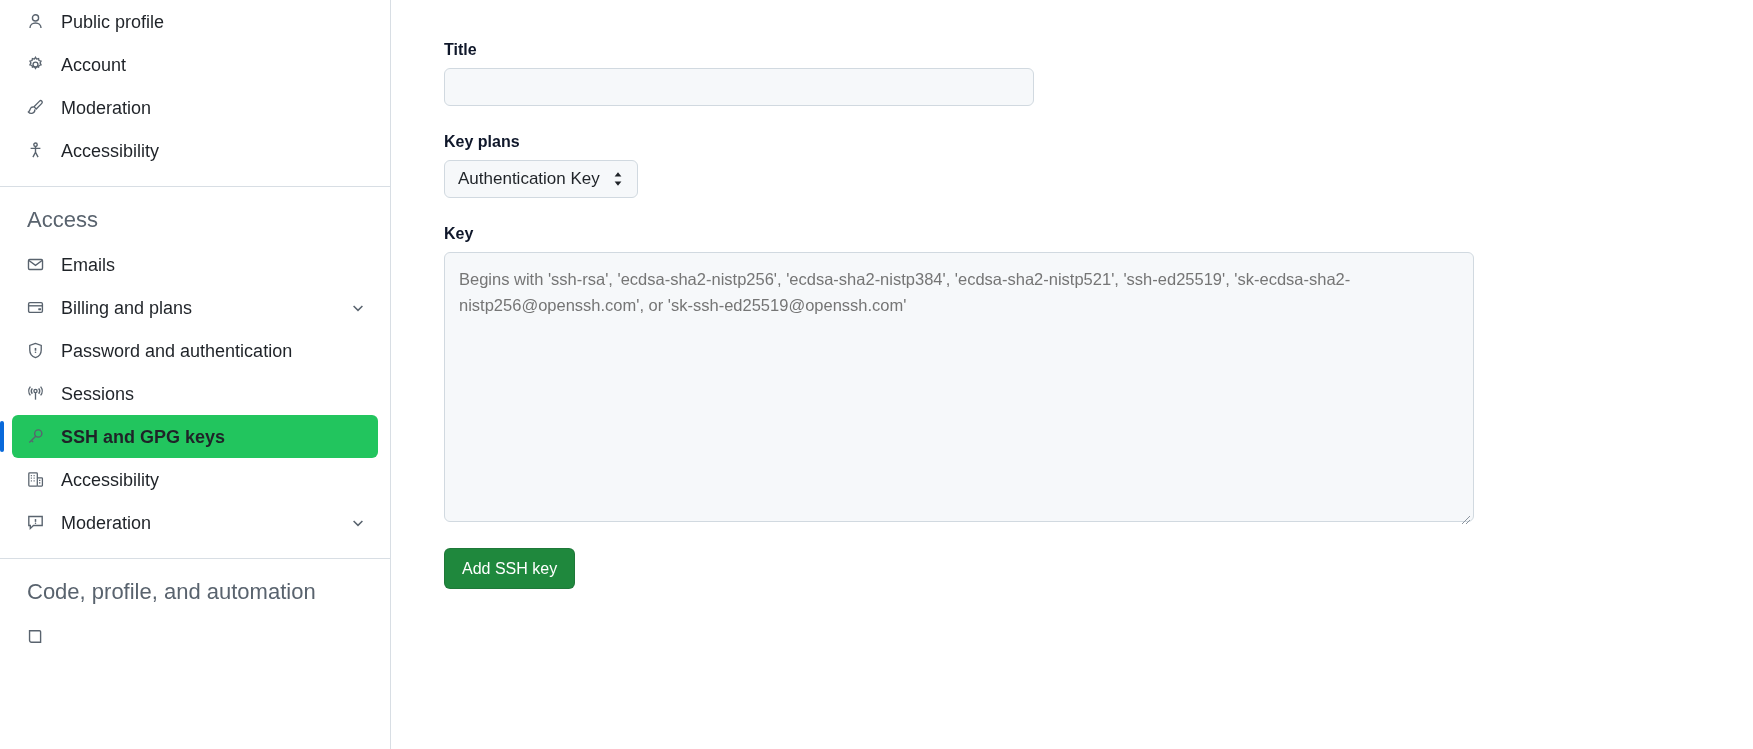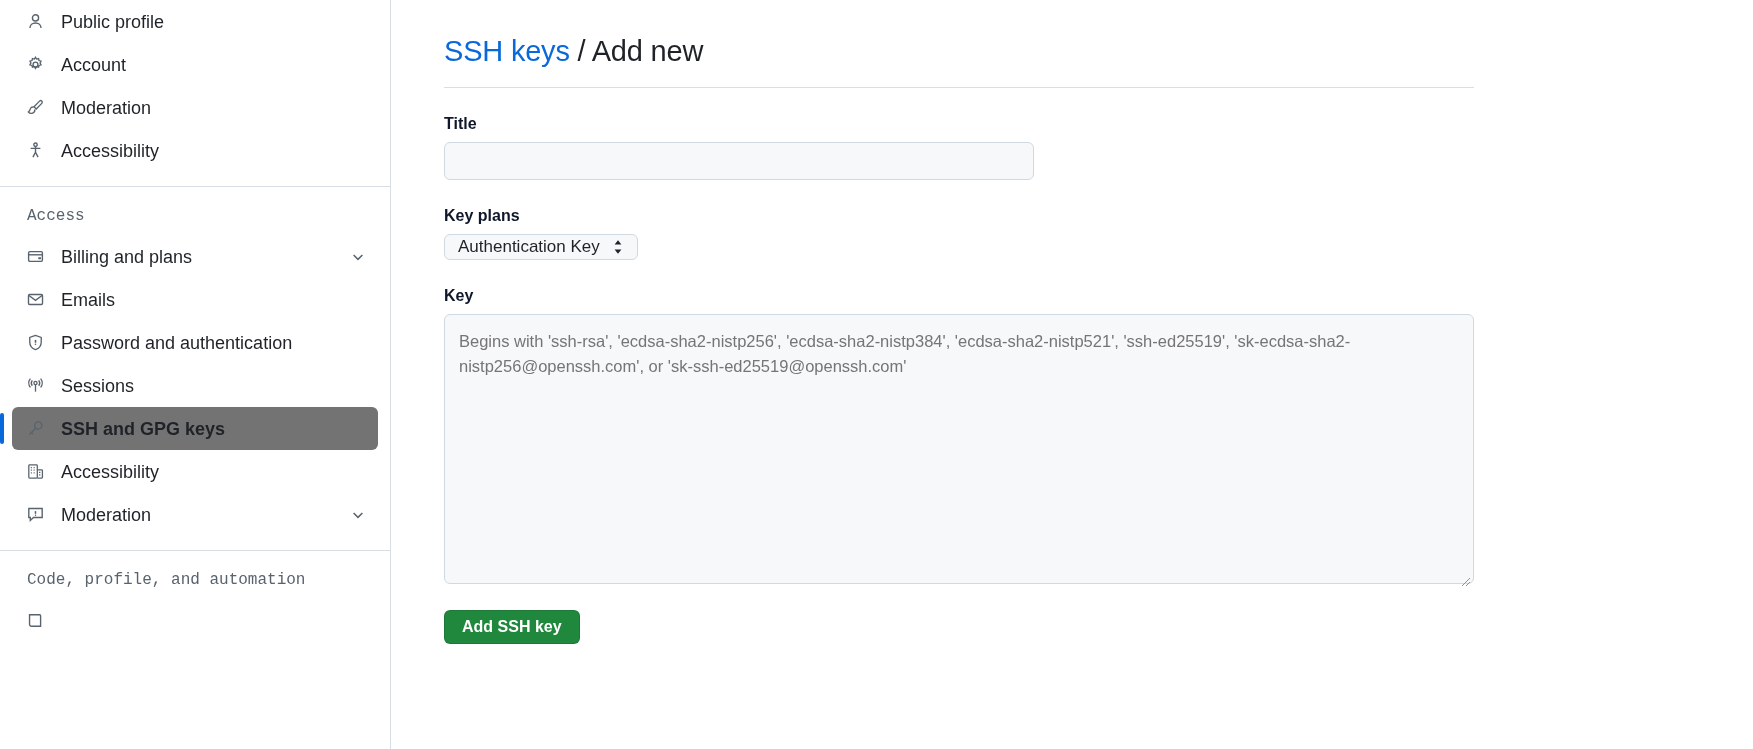--- a/index.html
+++ b/index.html
@@ -42,21 +42,21 @@
     justify-content: flex-start;
     color: #59636e;
   }
   .nav-item .lbl {
     font-size: 18px;
     line-height: 1;
     margin-left: 12px;
     white-space: nowrap;
   }
   .nav-item.selected {
-    background: #737373;
+    background: #22c55e;
     font-weight: 700;
   }
   .nav-item.selected .lbl { font-weight: 700; }
   .nav-item.selected::before {
     content: "";
     position: absolute;
     left: -12px;
     top: 6px;
     bottom: 6px;
     width: 4px;
@@ -69,25 +69,24 @@
     display: flex;
     align-items: center;
   }
   .divider {
     height: 1px;
     background: #d8dee4;
     margin: 14px 0 0 0;
     width: 391px;
   }
   .group-title {
-    font-size: 16px;
+    font-size: 22px;
     color: #59636e;
     padding: 20px 0 10px 27px;
     font-weight: 400;
-    font-family: Liberation Mono, monospace;
   }
 
   
   .main {
     flex: 1 1 auto;
     padding: 14px 0 0 53px;
     position: relative;
   }
   .page-head {
     font-size: 29px;
@@ -117,21 +116,21 @@
     border-radius: 6px;
     padding: 5px 12px;
     font-size: 16px;
     font-family: "Liberation Sans", sans-serif;
     color: #1f2328;
     outline: none;
   }
   .select-wrap {
     display: inline-flex;
     align-items: center;
-    height: 26px;
+    height: 38px;
     background: #f6f8fa;
     border: 1px solid #d1d9e0;
     border-radius: 6px;
     padding: 0 13px;
     cursor: pointer;
   }
   .select-label { font-size: 17px; color: #1f2328; }
   .select-arrows {
     margin-left: 12px;
     display: flex;
@@ -165,24 +164,24 @@
     height: 12px;
     pointer-events: none;
   }
   .submit-btn {
     margin-top: 22px;
     background: #1f883d;
     color: #ffffff;
     border: 1px solid rgba(31,35,40,0.15);
     border-radius: 6px;
     font-size: 16px;
-    font-weight: 700;
+    font-weight: 400;
     font-family: "Liberation Sans", sans-serif;
     padding: 0 17px;
-    height: 34px;
+    height: 41px;
     cursor: pointer;
   }
 </style>
 </head>
 <body>
 
 <div class="page">
 
   <nav class="sidebar">
 
@@ -228,49 +227,49 @@
         <span class="lbl">Accessibility</span>
       </li>
 
     </ul>
 
     <div class="divider"></div>
 
     <div class="group-title">Access</div>
 
     <ul class="nav-list">
+
+      <li class="nav-item">
+        <span class="ico">
+          <svg width="17" height="17" viewBox="0 0 16 16" fill="none" stroke="currentColor" stroke-width="1.3">
+            <rect x="1.4" y="3.3" width="13.2" height="9.4" rx="1.1"></rect>
+            <path d="M1.8 4.2L8 8.8l6.2-4.6"></path>
+          </svg>
+        </span>
+        <span class="lbl">Emails</span>
+      </li>
 
       <li class="nav-item">
         <span class="ico">
           <svg width="17" height="17" viewBox="0 0 16 16" fill="none" stroke="currentColor" stroke-width="1.3">
             <rect x="1.5" y="3.4" width="13" height="9.2" rx="1.2"></rect>
             <path d="M1.5 6.4h13"></path>
               <rect x="10.6" y="8.6" width="2.6" height="1.9" rx=".4" fill="currentColor" stroke="none"></rect>
           </svg>
         </span>
         <span class="lbl">Billing and plans</span>
         <span class="chev">
           <svg width="16" height="16" viewBox="0 0 16 16" fill="none" stroke="currentColor" stroke-width="1.5">
               <path d="M3.6 6l4.4 4.4L12.4 6"></path>
             </svg>
         </span>
       </li>
 
       <li class="nav-item">
         <span class="ico">
-          <svg width="17" height="17" viewBox="0 0 16 16" fill="none" stroke="currentColor" stroke-width="1.3">
-            <rect x="1.4" y="3.3" width="13.2" height="9.4" rx="1.1"></rect>
-            <path d="M1.8 4.2L8 8.8l6.2-4.6"></path>
-          </svg>
-        </span>
-        <span class="lbl">Emails</span>
-      </li>
-
-      <li class="nav-item">
-        <span class="ico">
           <svg width="17" height="17" viewBox="0 0 16 16" fill="none" stroke="currentColor" stroke-width="1.25">
             <path d="M8 1.3L2.6 3.2v4.3c0 3.3 2.3 6.2 5.4 7.2 3.1-1 5.4-3.9 5.4-7.2V3.2L8 1.3z"></path>
             <path d="M8 5.6v2.6" stroke-width="1.5"></path>
               <circle cx="8" cy="9.6" r=".75" fill="currentColor" stroke="none"></circle>
           </svg>
         </span>
         <span class="lbl">Password and authentication</span>
       </li>
 
       <li class="nav-item">
@@ -334,23 +333,20 @@
             <path d="M2.4 2.6h9.4a1 1 0 011 1v9.8H4.2a1.8 1.8 0 01-1.8-1.8z"></path>
           </svg>
         </span>
         <span class="lbl"></span>
       </li>
     </ul>
   </nav>
 
   <main class="main">
 
-    <h1 class="page-head">
-      <a href="#">SSH keys</a><span> / </span><span>Add new</span>
-    </h1>
 
     <div class="field-label">Title</div>
     <input class="text-input" type="text" value="" style="">
 
     <div class="field-label">Key plans</div>
     <div class="select-wrap">
       <span class="select-label">Authentication Key</span>
       <span class="select-arrows">
         <svg width="12" height="18" viewBox="0 0 12 18" fill="currentColor">
           <path d="M6 2.2L9.4 6.6H2.6z"></path>

